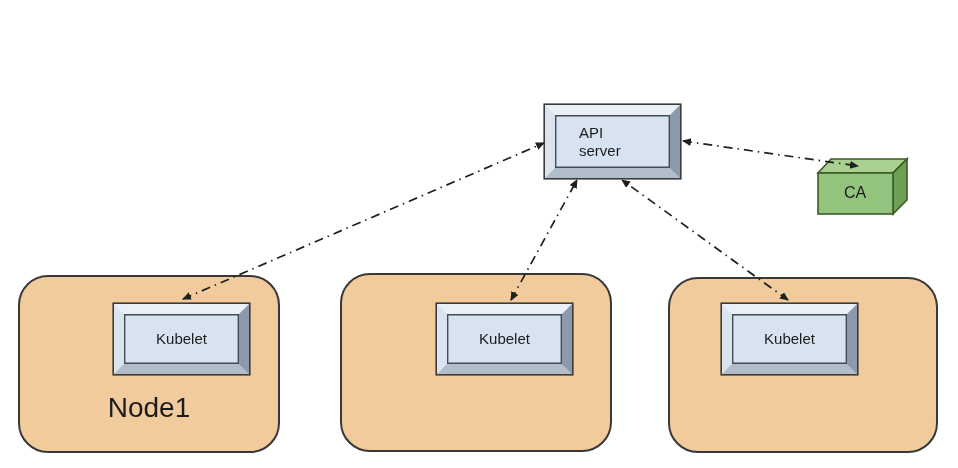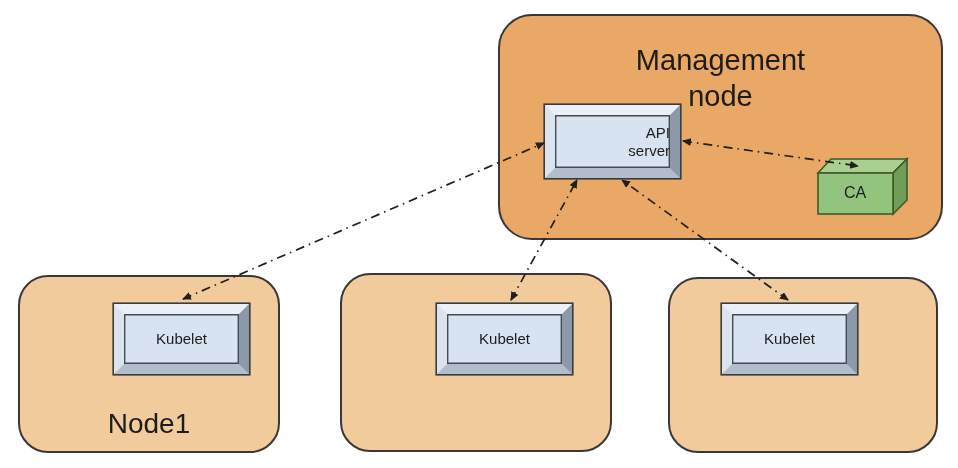--- a/index.html
+++ b/index.html
@@ -12,36 +12,36 @@
     position:absolute;box-sizing:border-box;
     border:2px solid var(--outline,#383838);
   }
   .mgmt{background:var(--management-fill,#e9a865);border-radius:34px;}
   .worker{background:var(--node-fill,#f2cb9d);border-radius:30px;}
   .mgmt-label{
     position:absolute;left:0;right:0;top:26px;text-align:center;
     font-size:29px;line-height:36px;white-space:pre-line;
   }
   .node-label{
-    position:absolute;left:0;right:0;bottom:12px;text-align:center;
+    position:absolute;left:0;right:0;bottom:28px;text-align:center;
     font-size:28px;line-height:30px;
   }
   .bevel-box{
     position:absolute;box-sizing:border-box;
     background:var(--box-face,#d8e3f1);
     border:10px solid;
     border-color:#eaf0f8 #8c99aa #b2bdcb #dbe3ee;
     box-shadow:0 0 0 1.6px #3b3b3b, inset 0 0 0 1.4px #454b54;
     display:flex;align-items:center;justify-content:center;
   }
   .bevel-box .box-label{
     font-size:15px;line-height:18px;white-space:pre-line;
   }
   .api-box .box-label{
-    align-self:center;width:100%;text-align:right;padding-left:11px;
+    align-self:center;width:100%;text-align:left;padding-left:24px;
   }
   .kubelet-box .box-label{text-align:right;}
   #connectors{position:absolute;left:0;top:0;pointer-events:none;z-index:5;}
   .conn{
     stroke:var(--arrow,#1f1f1f);stroke-width:1.7;fill:none;
     stroke-dasharray:9 5 1.5 5;
   }
   #arrowhead path{fill:var(--arrow,#1f1f1f);}
   .ca-wrap{position:absolute;left:816px;top:157px;width:94px;height:60px;}
   .ca-front-face{fill:var(--ca-front,#93c47d);stroke:#3d5a28;stroke-width:1.6;}
@@ -51,24 +51,20 @@
     position:absolute;left:2px;top:16px;width:74px;height:40px;
     display:flex;align-items:center;justify-content:center;
     font-size:16px;
   }
 </style>
 </head>
 <body>
 
 <div id="canvas">
 
-  <div class="rounded-node mgmt" style="left:498px;top:14px;width:445px;height:226px;">
-    <div class="mgmt-label">Management
-node</div>
-  </div>
 
   <div class="bevel-box api-box" style="left:545px;top:105px;width:135px;height:73px;">
     <div class="box-label">API
 server</div>
   </div>
 
   <div class="ca-wrap">
     <svg width="94" height="60" viewBox="0 0 94 60">
       <polygon class="ca-top-face" points="2,16 15,2 91,2 77,16"></polygon>
       <polygon class="ca-side-face" points="77,16 91,2 91,43 77,57"></polygon>

